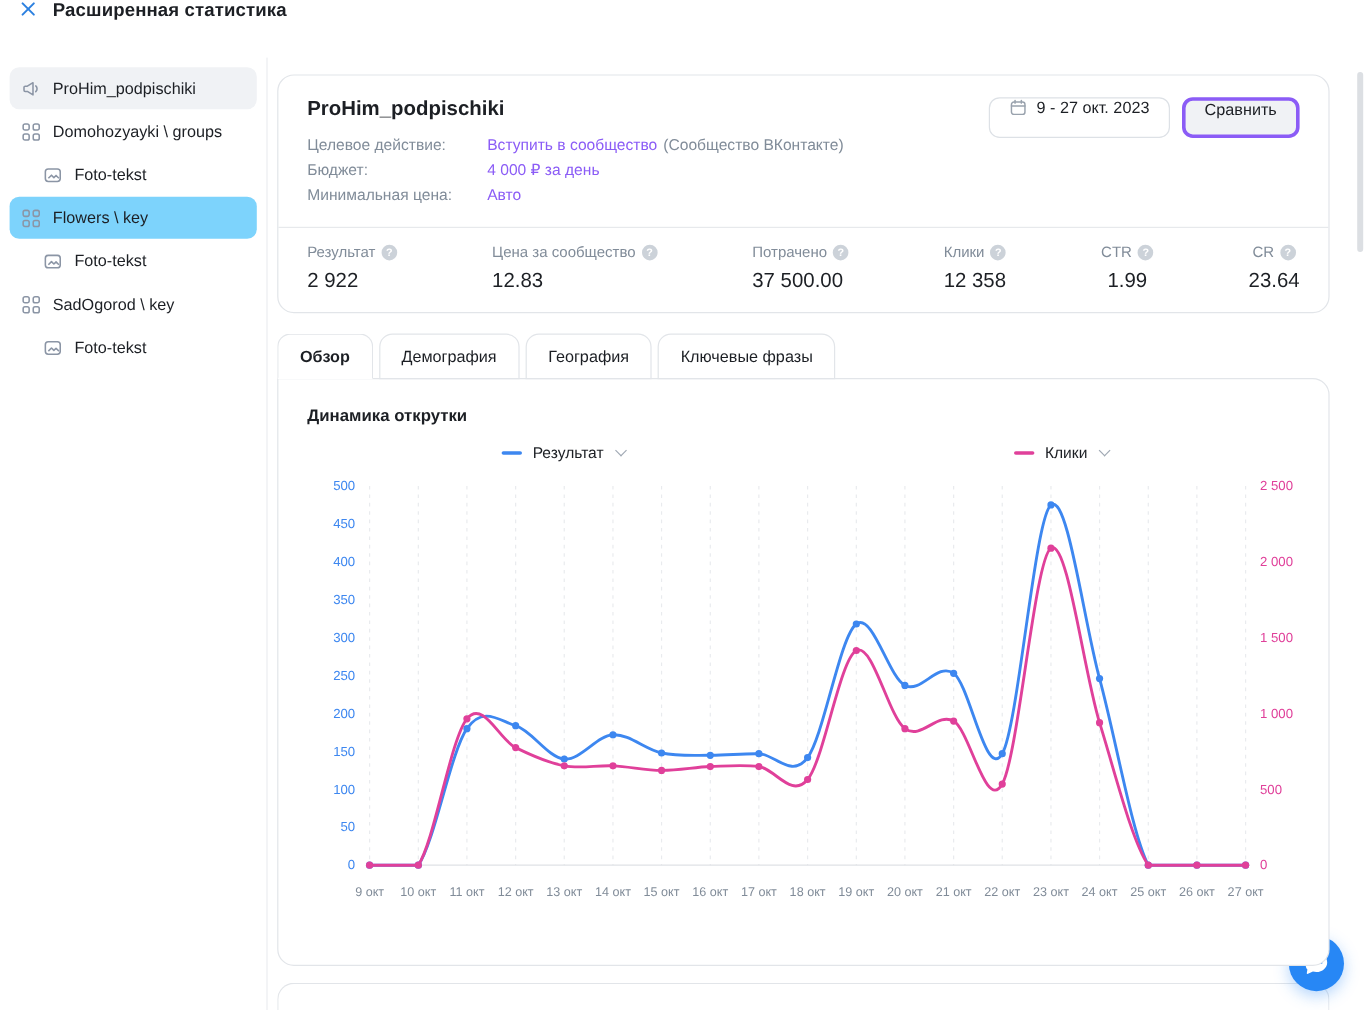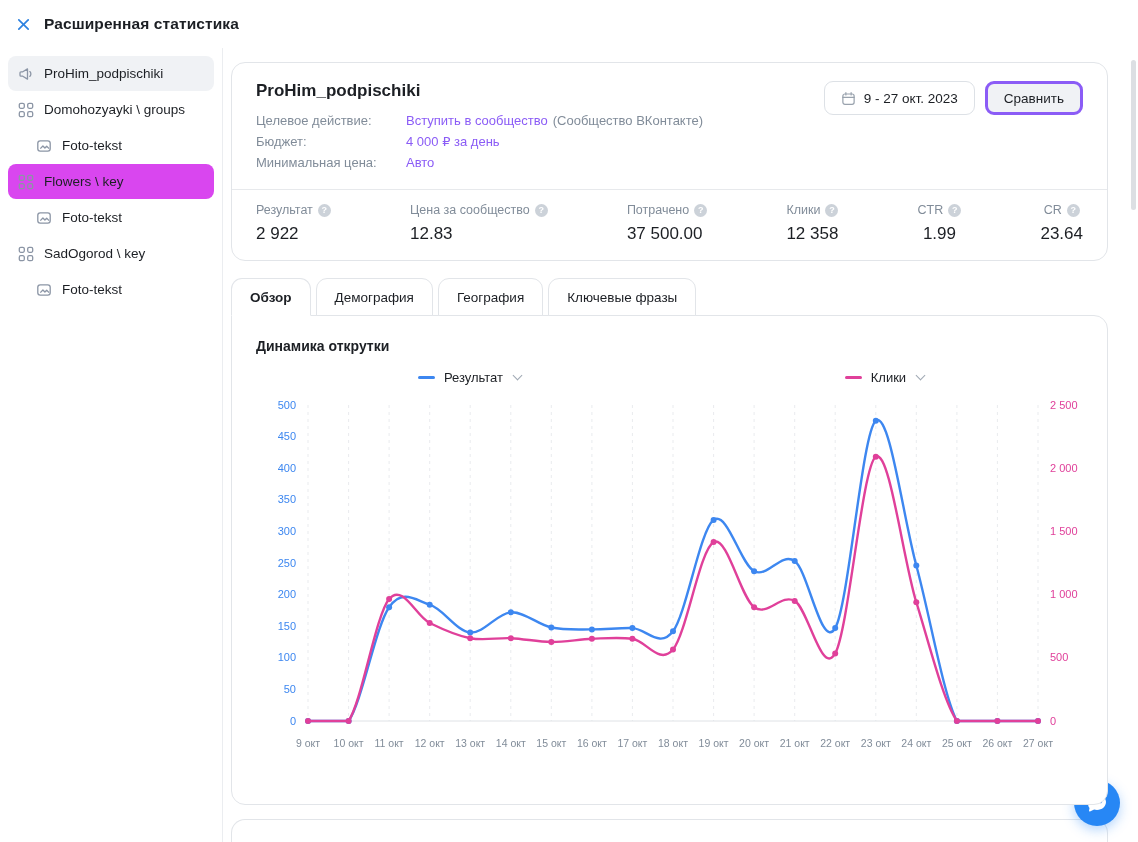--- a/index.html
+++ b/index.html
@@ -1,43 +1,43 @@
 <!DOCTYPE html>
 <html><head>
 <meta charset="utf-8">
 <style>
   *{box-sizing:border-box;margin:0;padding:0}
   html,body{width:1138px;height:842px;overflow:hidden}
   body{font-family:"Liberation Sans","DejaVu Sans",sans-serif;background:#fff;color:#1c1f24;position:relative}
 
-  .topbar{height:48px;display:flex;align-items:center;padding:0 16px;gap:13px;background:#fff}
+  .topbar{height:48px;display:flex;align-items:flex-start;padding:0 16px;gap:13px;background:#fff}
   .topbar h1{font-size:15.5px;font-weight:700;letter-spacing:.1px}
   .icon-btn{display:flex;align-items:center;justify-content:center;background:none;border:none;cursor:pointer}
 
   .layout{display:flex;height:794px}
   .sidebar{width:223px;flex-shrink:0;border-right:1px solid #ebedf0;padding:8px 8px 0 8px}
   .sb-item{display:flex;align-items:center;gap:10px;height:35px;padding:0 10px;border-radius:8px;font-size:13.5px;cursor:pointer;margin-bottom:1px;white-space:nowrap}
   .sb-item.sel{background:#f0f2f5}
-  .sb-item.hl{background:#d946ef}
+  .sb-item.hl{background:#7dd3fc}
   .sb-item.child{padding-left:28px}
   .sb-icon{display:flex;width:16px;height:16px;flex-shrink:0}
 
   .main{flex:1;min-width:0;padding:14px 30px 0 8px;display:flex;flex-direction:column}
   .card{background:#fff;border:1px solid #e2e5e9;border-radius:14px}
 
   .summary-card{padding:18px 24px 16px}
   .summary-top{display:flex;justify-content:space-between;align-items:flex-start}
   .campaign-title{font-size:17px;font-weight:700}
   .fields{margin-top:9px}
   .field-row{display:flex;font-size:13px;line-height:21px}
   .field-label{color:#818c99;width:150px;flex-shrink:0}
   .field-value{color:#8b5cf6}
   .field-value-sec{color:#818c99;margin-left:5px}
   .summary-actions{display:flex;gap:10px}
-  .btn{display:flex;align-items:center;gap:8px;height:34px;padding:0 16px;border-radius:9px;font-size:13.5px;font-family:inherit;cursor:pointer}
+  .btn{display:flex;align-items:flex-start;gap:8px;height:34px;padding:0 16px;border-radius:9px;font-size:13.5px;font-family:inherit;cursor:pointer}
   .btn-outline{background:#fff;border:1px solid #dde1e6;color:#1c1f24}
   .btn-soft{background:#f0f2f5;border:3px solid #8b5cf6;color:#1c1f24}
 
   .stats-row{display:flex;justify-content:space-between;border-top:1px solid #e7e9ec;margin:16px -24px 0;padding:13px 24px 0}
   .stat{display:flex;flex-direction:column}
   .stat.right{align-items:center}
   .stat-label{display:flex;align-items:center;gap:5px;font-size:12.5px;color:#818c99}
   .stat-value{font-size:17px;color:#1c1f24;margin-top:7px}
   .help{width:13px;height:13px;border-radius:50%;background:#ccd2d9;color:#fff;font-size:9px;font-weight:700;display:inline-flex;align-items:center;justify-content:center;cursor:pointer;line-height:1}
 

